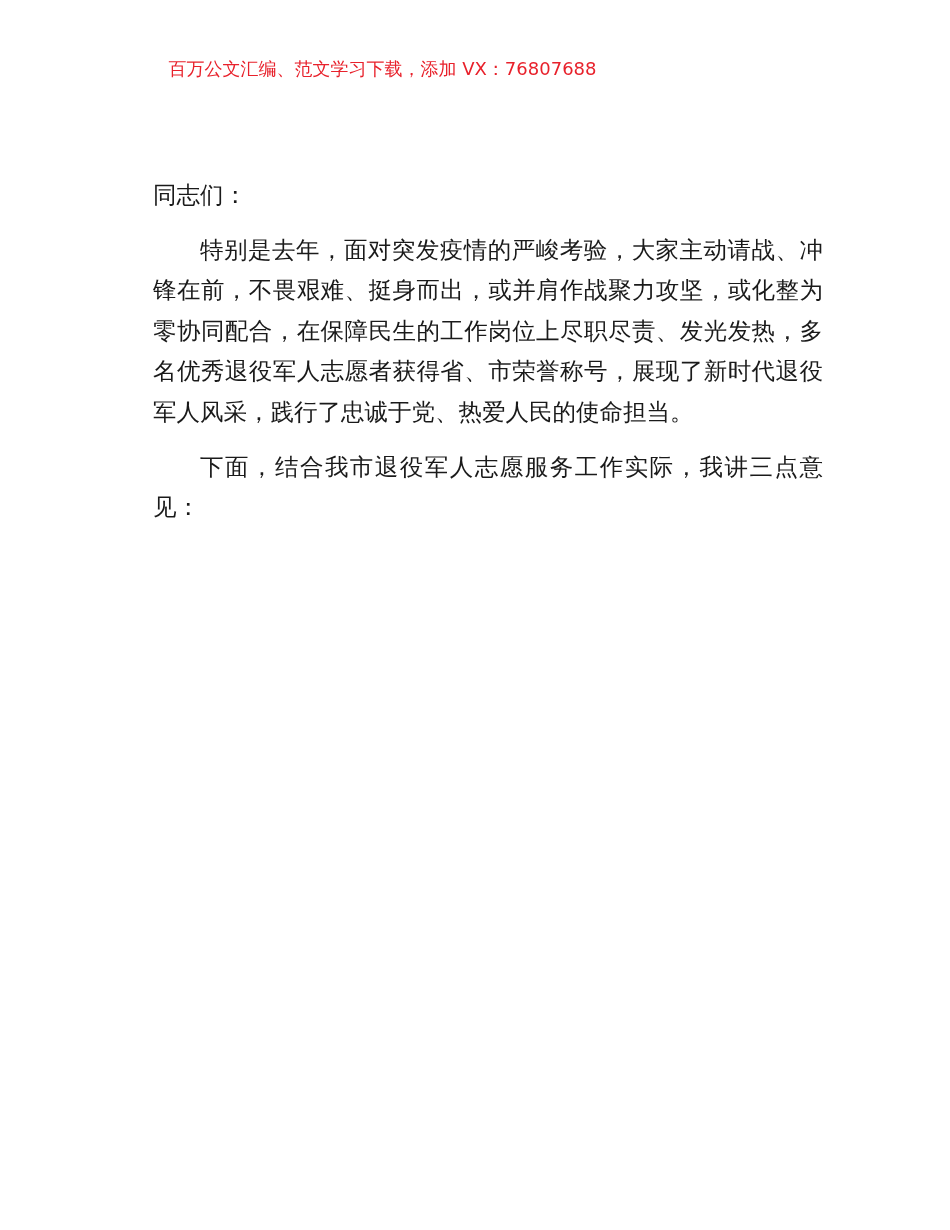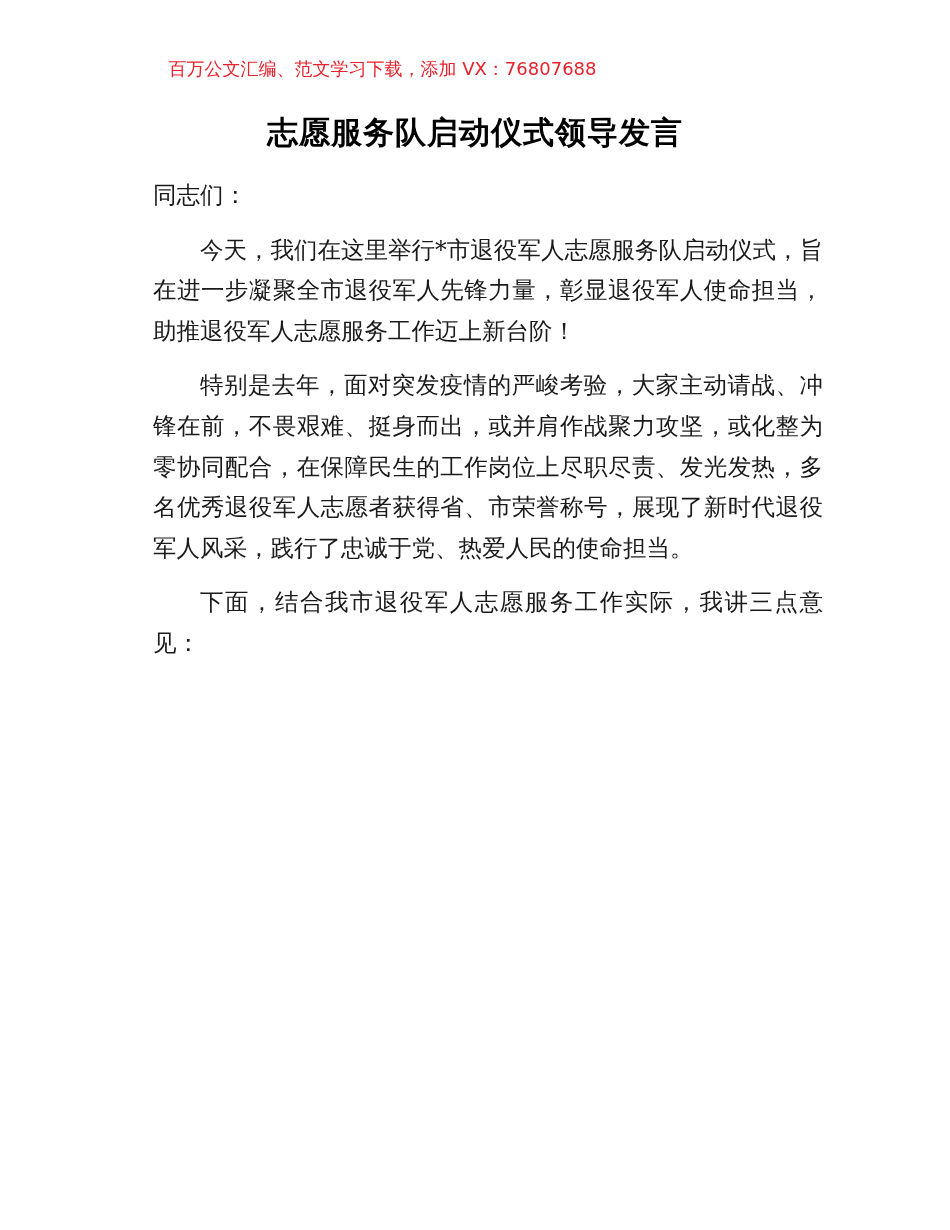--- a/index.html
+++ b/index.html
@@ -63,20 +63,18 @@
     .para {
       margin: 0 0 14px 0;
       text-indent: 2em;
     }
   </style>
 </head>
 <body>
 
 <div class="page">
   <div class="watermark">百万公文汇编、范文学习下载，添加 VX：76807688</div>
-  <div class="title">志愿服务队启动仪式领导发言</div>
   <div class="body">
     <p class="salutation">同志们：</p>
-    <p class="para">今天，我们在这里举行*市退役军人志愿服务队启动仪式，旨在进一步凝聚全市退役军人先锋力量，彰显退役军人使命担当，助推退役军人志愿服务工作迈上新台阶！</p>
     <p class="para">特别是去年，面对突发疫情的严峻考验，大家主动请战、冲锋在前，不畏艰难、挺身而出，或并肩作战聚力攻坚，或化整为零协同配合，在保障民生的工作岗位上尽职尽责、发光发热，多名优秀退役军人志愿者获得省、市荣誉称号，展现了新时代退役军人风采，践行了忠诚于党、热爱人民的使命担当。</p>
     <p class="para">下面，结合我市退役军人志愿服务工作实际，我讲三点意见：</p>
   </div>
 </div>
 
 </body></html>

